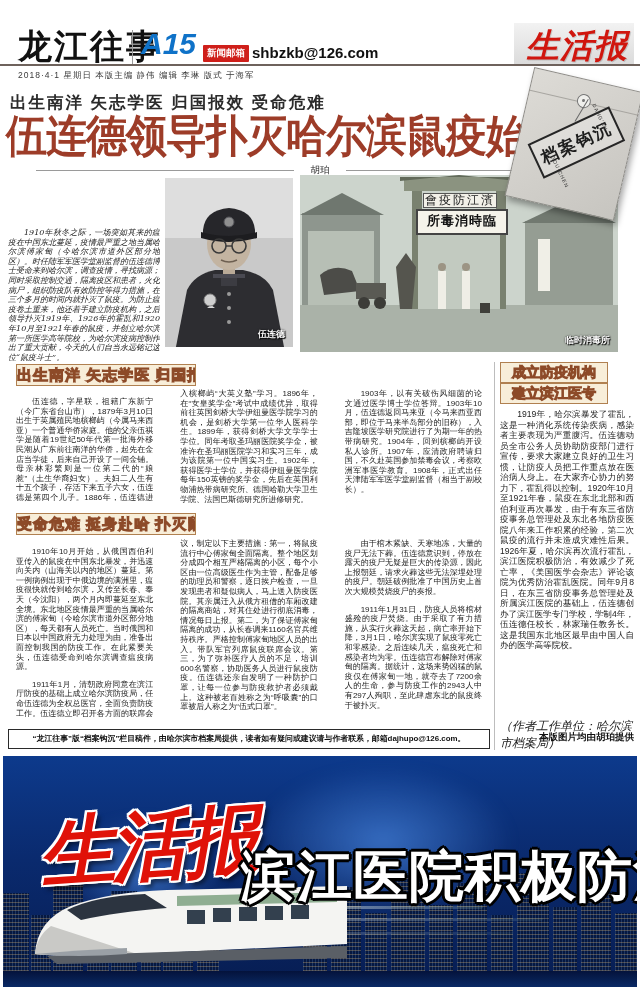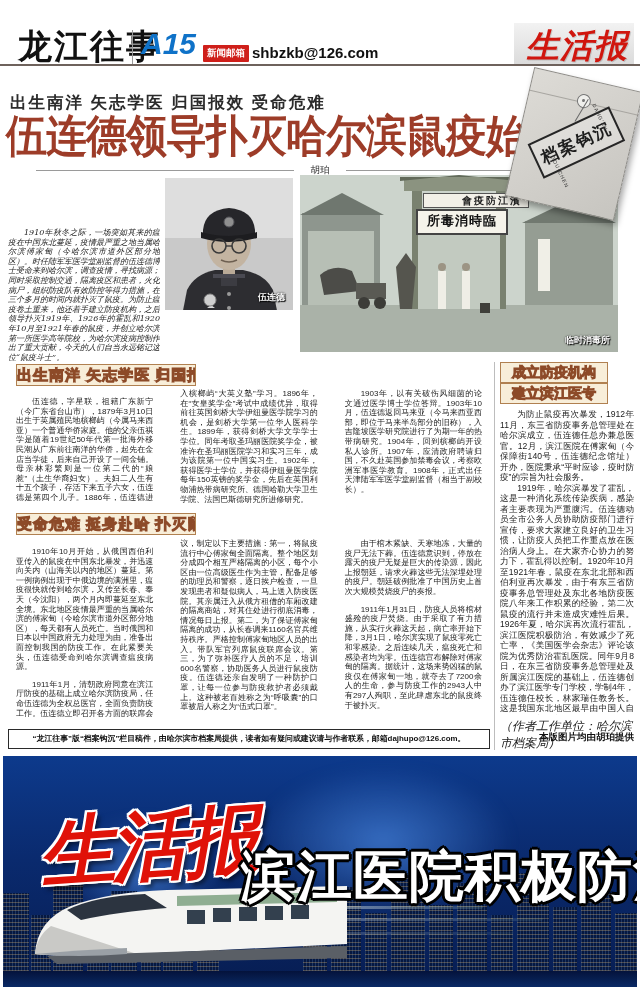--- a/index.html
+++ b/index.html
@@ -29,24 +29,24 @@
   .stamp{position:absolute;left:12px;top:44px;width:86px;height:34px;border:2.5px solid #262626;transform:rotate(-38deg);display:flex;align-items:center;justify-content:center;background:rgba(255,255,255,.25);}
   .stamp-text{font-size:17px;font-weight:900;color:#1d1d1d;letter-spacing:2px;font-family:"Liberation Serif",serif;}
   .stamp-latin-top{position:absolute;left:60px;top:30px;font-size:5px;color:#333;transform:rotate(52deg);letter-spacing:1px;}
   .stamp-latin-bot{position:absolute;left:30px;top:92px;font-size:5px;color:#333;transform:rotate(52deg);letter-spacing:1px;}
   
   .lead{position:absolute;left:8px;top:181px;width:152px;height:176px;font-size:8px;line-height:9.6px;text-align:justify;font-family:"DejaVu Serif",serif;font-style:italic;color:#222;overflow:hidden;margin-top:47px;}
   .lead p{margin:0;text-indent:2em;}
   .photo{position:absolute;overflow:hidden;}
   .caption{position:absolute;font-size:9px;font-weight:700;color:#fff;text-shadow:0 0 2px #000,1px 1px 1px #000;z-index:3;}
   
-  #photo1{left:165px;top:178px;width:128px;height:132px;background:linear-gradient(#ececec,#bdbdbd);}
+  #photo1{left:165px;top:178px;width:128px;height:169px;background:linear-gradient(#ececec,#bdbdbd);}
   
   #photo2{left:300px;top:175px;width:318px;height:177px;background:linear-gradient(#d8ded9,#b9c0ba);}
-  .gate-sign-top{position:absolute;left:123px;top:18px;width:72px;height:13px;background:#f2f0e8;border:1px solid #555;color:#222;font-size:10px;font-weight:700;text-align:center;line-height:13px;letter-spacing:2px;padding-left:32px;}
+  .gate-sign-top{position:absolute;left:123px;top:18px;width:72px;height:13px;background:#f2f0e8;border:1px solid #555;color:#222;font-size:12px;font-weight:400;text-align:center;line-height:13px;letter-spacing:2px;}
   .gate-sign-main{position:absolute;left:116px;top:34px;width:88px;height:22px;background:#f5f3ea;border:2px solid #444;color:#111;font-size:13px;font-weight:900;text-align:center;line-height:20px;letter-spacing:1px;font-family:"Liberation Serif",serif;}
   
   .sec-h{position:absolute;background:#f8eed9;border:1px solid #b08050;color:#fdf3e3;
          -webkit-text-stroke:1px #8d4a28;font-weight:900;text-align:center;overflow:hidden;white-space:nowrap;}
   #sec1h{left:16px;top:364px;width:178px;height:20px;font-size:15px;line-height:20px;letter-spacing:1px;}
   #sec2h{left:16px;top:513px;width:178px;height:20px;font-size:15px;line-height:20px;letter-spacing:1px;}
   #sec3h1{left:500px;top:362px;width:106px;height:19px;font-size:14px;line-height:19px;}
   #sec3h2{left:500px;top:383px;width:106px;height:19px;font-size:14px;line-height:19px;}
   
   .cols{position:absolute;column-gap:11px;column-fill:auto;font-size:8px;line-height:9.6px;text-align:justify;overflow:hidden;color:#1c1c1c;}
@@ -83,20 +83,21 @@
 <div id="page">
 
   <div class="mh-title">龙江往事</div>
   <div class="mh-divider"></div>
   <div class="mh-pageno">A15</div>
   <div class="mh-badge">新闻邮箱</div>
   <div class="mh-mail">shbzkb@126.com</div>
   <div class="mh-brandband"></div>
   <div class="mh-brand">生活报</div>
   <div class="mh-rule"></div>
+  <div class="mh-date">2018·4·1 星期日 本版主编 静伟 编辑 李琳 版式 于海军</div>
 
   <div class="kicker">出生南洋 矢志学医 归国报效 受命危难</div>
   <div class="headline">伍连德领导扑灭哈尔滨鼠疫始末</div>
   <div class="auth-line" style="left:36px;width:258px;"></div>
   <div class="auth-name">胡珀</div>
   <div class="auth-line" style="left:346px;width:266px;"></div>
 
   <div class="envelope">
     <div class="env-flap"></div>
     <div class="env-btn1"></div>
@@ -179,21 +180,20 @@
       <p>1910年10月开始，从俄国西伯利亚传入的鼠疫在中国东北暴发，并迅速向关内（山海关以内的地区）蔓延。第一例病例出现于中俄边境的满洲里，瘟疫很快就传到哈尔滨，又传至长春、奉天（今沈阳），两个月内即蔓延至东北全境。东北地区疫情最严重的当属哈尔滨的傅家甸（今哈尔滨市道外区部分地区），每天都有人员死亡。当时俄国和日本以中国政府无力处理为由，准备出面控制我国的防疫工作。在此紧要关头，伍连德受命到哈尔滨调查瘟疫病源。</p>
       <p>1911年1月，清朝政府同意在滨江厅防疫的基础上成立哈尔滨防疫局，任命伍连德为全权总医官，全面负责防疫工作。伍连德立即召开各方面的联席会议，制定以下主要措施：第一，将鼠疫流行中心傅家甸全面隔离。整个地区划分成四个相互严格隔离的小区，每个小区由一位高级医生作为主管，配备足够的助理员和警察，逐日挨户检查，一旦发现患者和疑似病人，马上送入防疫医院。其亲属迁入从俄方租借的车厢改建的隔离商站，对其住处进行彻底消毒，情况每日上报。第二，为了保证傅家甸隔离的成功，从长春调来1160名官兵维持秩序。严格控制傅家甸地区人员的出入。带队军官列席鼠疫联席会议。第三，为了弥补医疗人员的不足，培训600名警察，协助医务人员进行鼠疫防疫。伍连德还亲自发明了一种防护口罩，让每一位参与防疫救护者必须戴上。这种被老百姓称之为“呼吸囊”的口罩被后人称之为“伍式口罩”。</p>
       <p>由于棺木紧缺、天寒地冻，大量的疫尸无法下葬。伍连德意识到，停放在露天的疫尸无疑是巨大的传染源，因此上报朝廷，请求火葬这些无法深埋处理的疫尸。朝廷破例批准了中国历史上首次大规模焚烧疫尸的奏报。</p>
       <p>1911年1月31日，防疫人员将棺材盛殓的疫尸焚烧。由于采取了有力措施，从实行火葬这天起，病亡率开始下降，3月1日，哈尔滨实现了鼠疫零死亡和零感染。之后连续几天，瘟疫死亡和感染者均为零。伍连德宣布解除对傅家甸的隔离。据统计，这场来势凶猛的鼠疫仅在傅家甸一地，就夺去了7200余人的生命，参与防疫工作的2943人中有297人殉职，至此肆虐东北的鼠疫终于被扑灭。</p>
     </div>
 
   <div class="vrule"></div>
   <div id="sec3h1" class="sec-h">成立防疫机构</div>
   <div id="sec3h2" class="sec-h">建立滨江医专</div>
   <div id="sidebarText">
-      <p>为防止鼠疫再次暴发，1912年11月，东三省防疫事务总管理处在哈尔滨成立，伍连德任总办兼总医官。12月，滨江医院在傅家甸（今保障街140号，伍连德纪念馆址）开办，医院秉承“平时应诊，疫时防疫”的宗旨为社会服务。</p>
       <p>1919年，哈尔滨暴发了霍乱，这是一种消化系统传染疾病，感染者主要表现为严重腹泻。伍连德动员全市公务人员协助防疫部门进行宣传，要求大家建立良好的卫生习惯，让防疫人员把工作重点放在医治病人身上。在大家齐心协力的努力下，霍乱得以控制。1920年10月至1921年春，鼠疫在东北北部和西伯利亚再次暴发，由于有东三省防疫事务总管理处及东北各地防疫医院八年来工作积累的经验，第二次鼠疫的流行并未造成灾难性后果。1926年夏，哈尔滨再次流行霍乱，滨江医院积极防治，有效减少了死亡率，《美国医学会杂志》评论该院为优秀防治霍乱医院。同年9月8日，在东三省防疫事务总管理处及所属滨江医院的基础上，伍连德创办了滨江医学专门学校，学制4年，伍连德任校长，林家瑞任教务长。这是我国东北地区最早由中国人自办的医学高等院校。</p>
     </div>
   <div class="author-note">（作者工作单位：哈尔滨市档案局）</div>
   <div class="credit">本版图片均由胡珀提供</div>
 
   <div class="notice">“龙江往事”版“档案钩沉”栏目稿件，由哈尔滨市档案局提供，读者如有疑问或建议请与作者联系，邮箱dajhupo@126.com。</div>
 
   <div class="ad">
     <div class="ad-map" style="left:250px;top:10px;width:260px;height:150px;"></div>
     <div class="ad-map" style="left:60px;top:60px;width:160px;height:110px;"></div>

